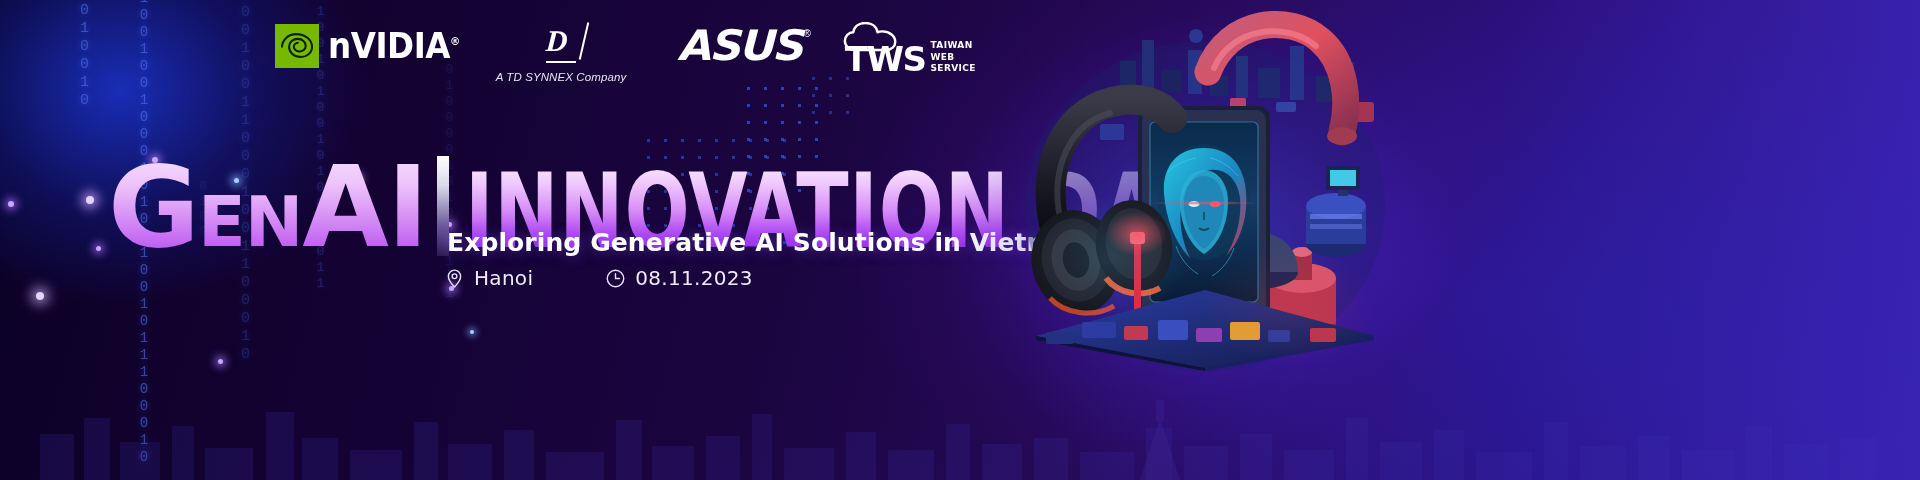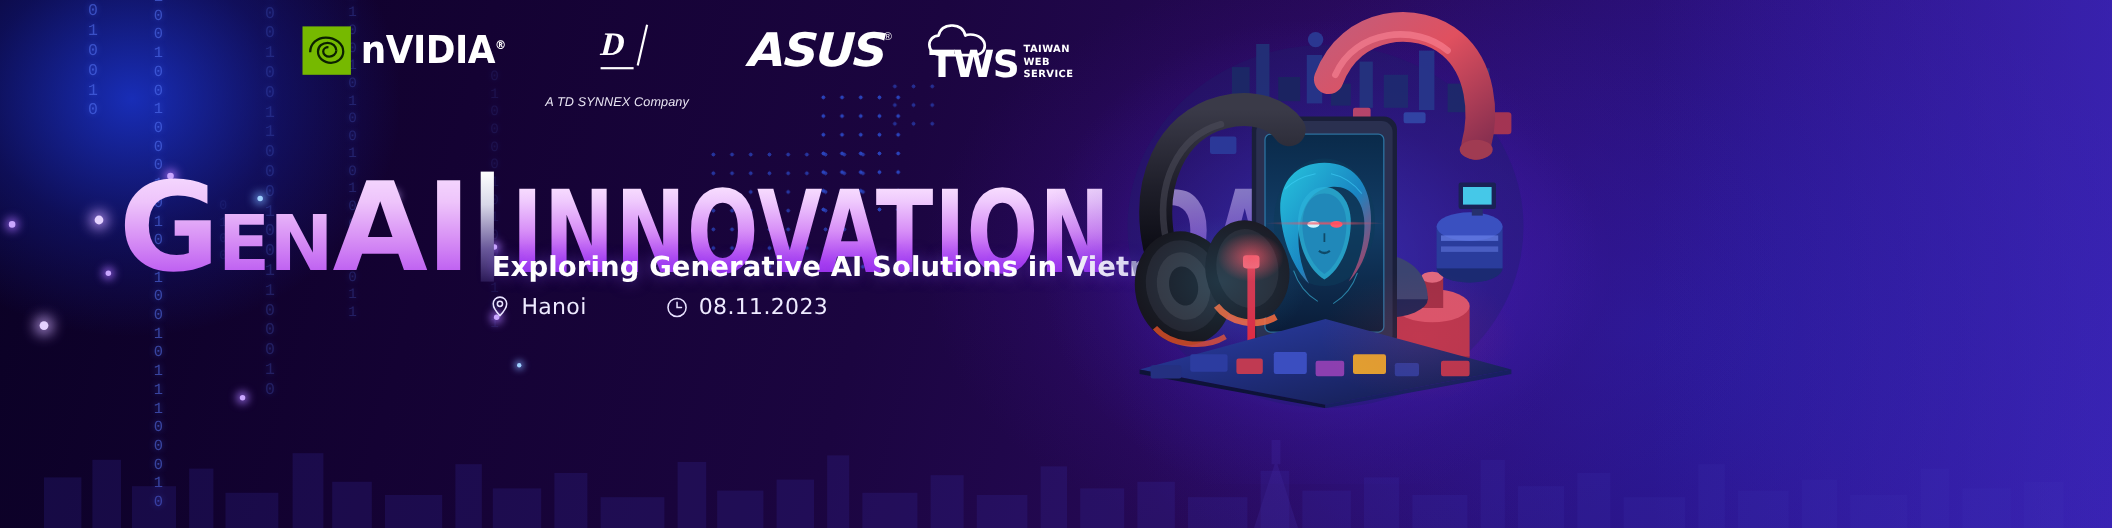--- a/index.html
+++ b/index.html
@@ -105,21 +105,21 @@
     transform:skewX(-4deg);
   }
   .td-word{
     color:#fff;font-weight:bold;font-size:28px;
     font-style:italic; letter-spacing:-.6px;
     font-family:"DejaVu Sans", sans-serif;
   }
   .td-word .reg{ font-size:10px; vertical-align:super; font-style:normal;}
   .td-sub{
     color:#e8e4f2;font-size:11.5px;font-style:italic;
-    margin-top:24px; letter-spacing:.1px;
+    margin-top:8px; letter-spacing:.1px;
     font-family:"Liberation Sans", sans-serif;
     white-space:nowrap;
   }
 
   
   .asus-logo{
     margin-left:55px; position:relative;
     display:flex; align-items:flex-start;
     height:44px;
   }
@@ -209,21 +209,21 @@
     position:absolute; left:444px; top:262px;
     display:flex; align-items:center;
     height:32px;
   }
   .meta-item{
     display:flex;align-items:center;gap:9px;
     color:#eeeaff; font-size:20px;
     letter-spacing:.3px;
     font-family:"DejaVu Sans", sans-serif;
   }
-  .meta-item + .meta-item{ margin-left:72px;align-items:flex-end; }
+  .meta-item + .meta-item{ margin-left:72px; }
   .meta-icon{ width:21px;height:21px;flex:0 0 21px; }
 
   
   #illustration{
     position:absolute; left:990px; top:6px;
     width:410px; height:365px;
   }
   #illo-glow{
     position:absolute; left:950px; top:20px;
     width:500px; height:420px;

